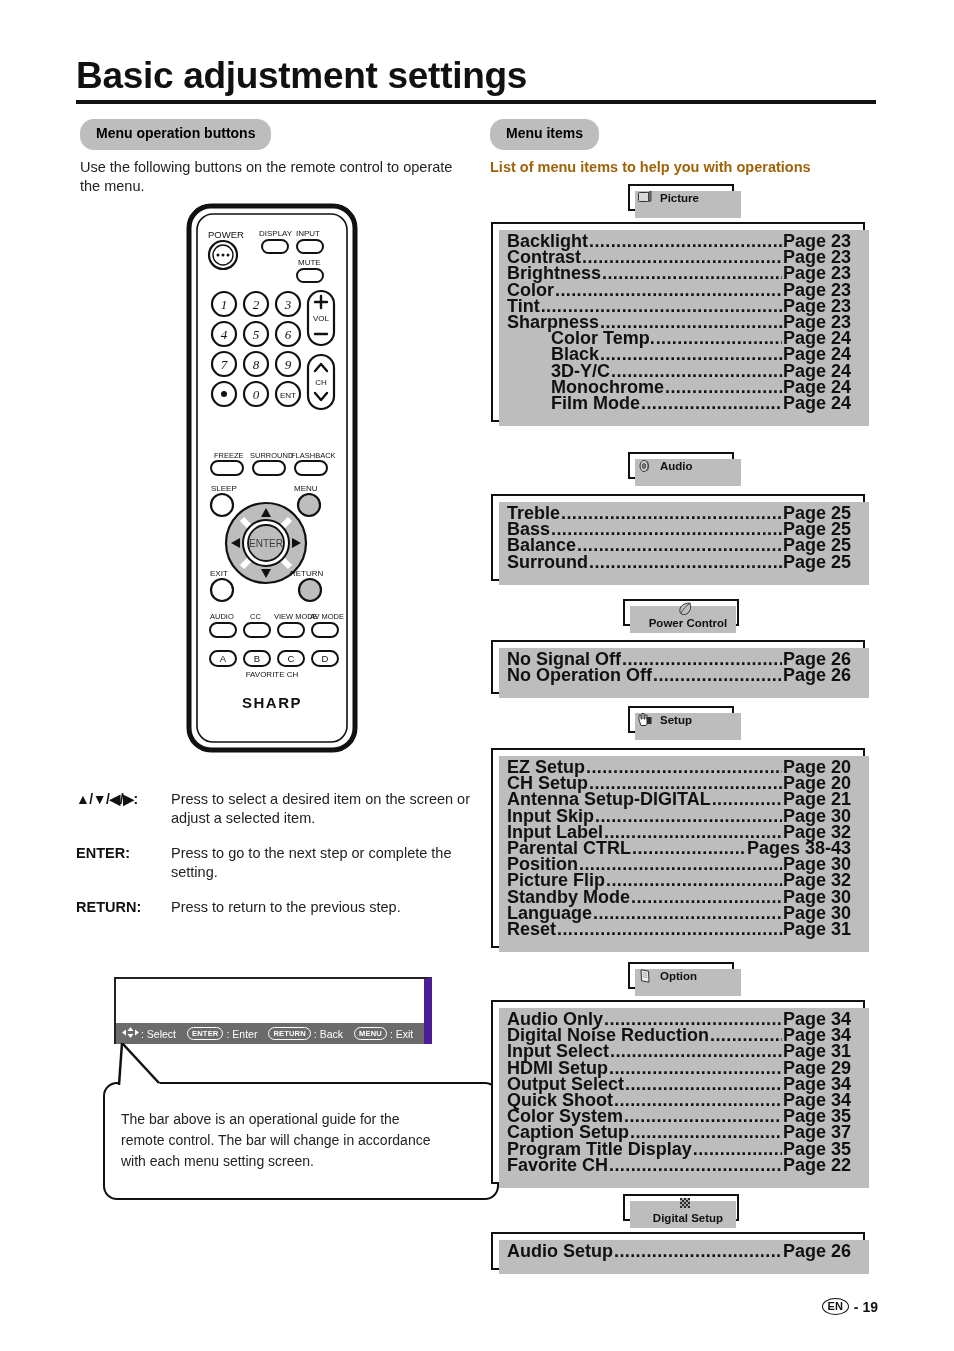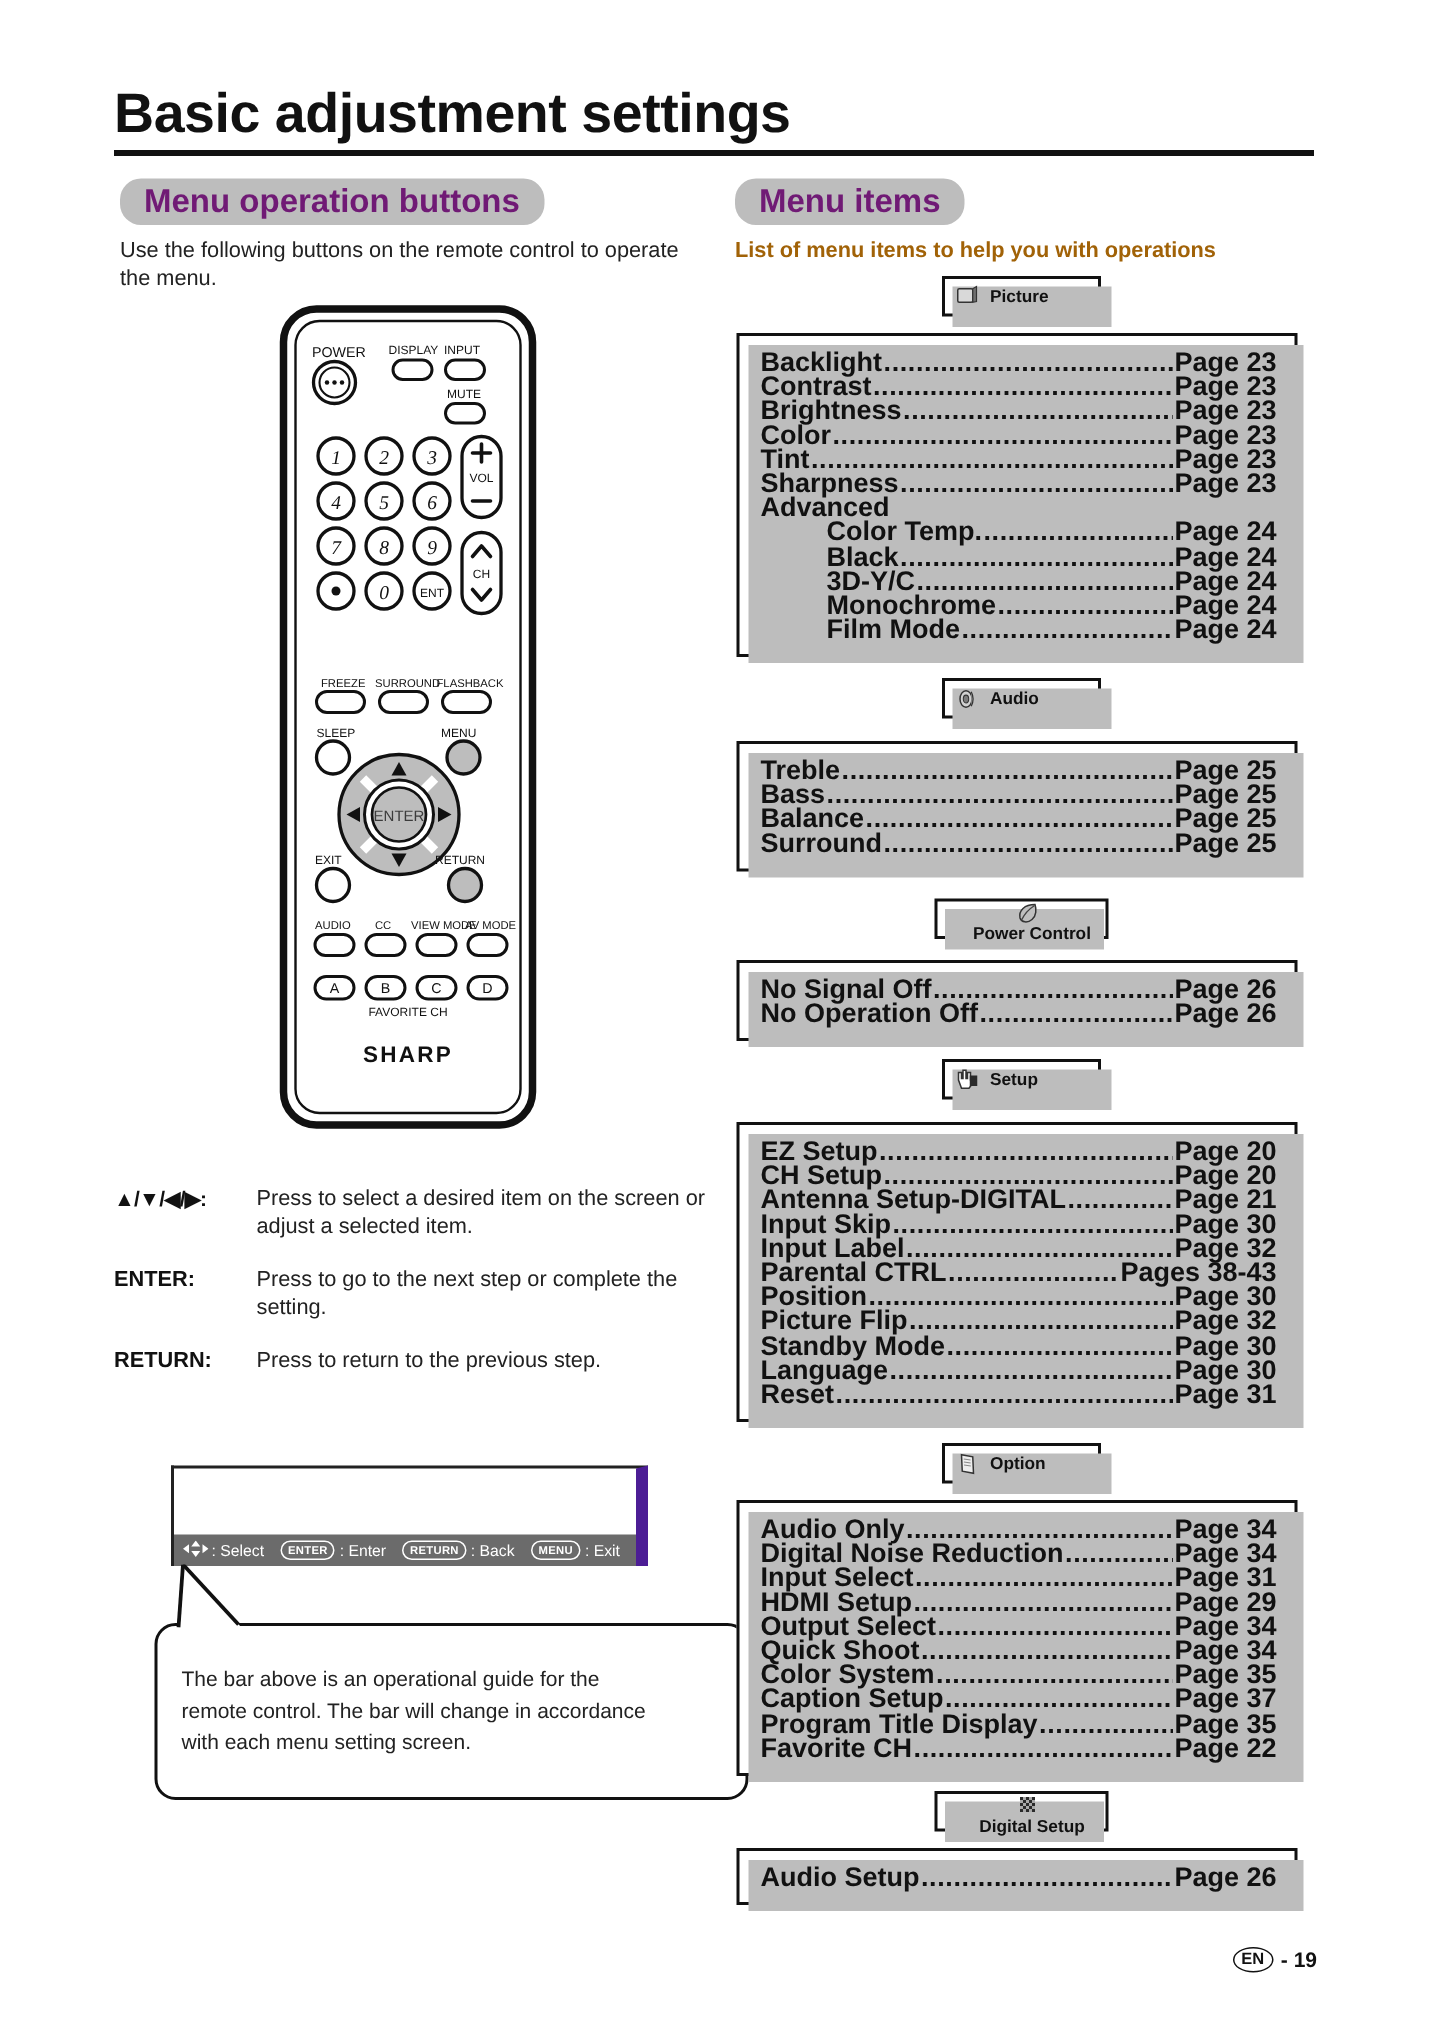--- a/index.html
+++ b/index.html
@@ -33,23 +33,23 @@
     width: 800px;
     height: 4px;
     background: #111;
   }
 
   
   .pill {
     position: absolute;
     background: #bdbdbd;
     border-radius: 14px;
-    font-size: 22px;
+    font-size: 14px;
     font-weight: bold;
-    color: #701a75;
+    color: #000000;
     padding: 4px 16px 6px 16px;
     line-height: 21px;
   }
   #pill-left { left: 80px; top: 119px; }
   #pill-right { left: 490px; top: 119px; }
 
   
   #left-intro {
     position: absolute;
     left: 80px;
@@ -246,21 +246,21 @@
   .mrow .mpage { flex: 0 0 auto; text-align: right; }
   .mrow.indent { padding-left: 44px; }
   .mrow.nodots .dots { visibility: hidden; }
 
   
   #footer {
     position: absolute;
     right: 76px;
     top: 1298px;
     display: flex;
-    align-items: flex-start;
+    align-items: flex-end;
     font-size: 14px;
     font-weight: bold;
     color: #111;
   }
   #footer .en-badge {
     display: inline-block;
     border: 1.6px solid #111;
     border-radius: 50%;
     padding: 1px 5px 2px 5px;
     font-size: 11px;
@@ -493,25 +493,20 @@
       </div>
       <div class="mrow">
         <span class="mname">Tint</span>
         <span class="dots">........................................................................................................................</span>
         <span class="mpage">Page 23</span>
       </div>
       <div class="mrow">
         <span class="mname">Sharpness</span>
         <span class="dots">........................................................................................................................</span>
         <span class="mpage">Page 23</span>
-      </div>
-      <div class="mrow nodots">
-        <span class="mname">Advanced</span>
-        <span class="dots">........................................................................................................................</span>
-        <span class="mpage"></span>
       </div>
       <div class="mrow indent">
         <span class="mname">Color Temp.</span>
         <span class="dots">........................................................................................................................</span>
         <span class="mpage">Page 24</span>
       </div>
       <div class="mrow indent">
         <span class="mname">Black</span>
         <span class="dots">........................................................................................................................</span>
         <span class="mpage">Page 24</span>

